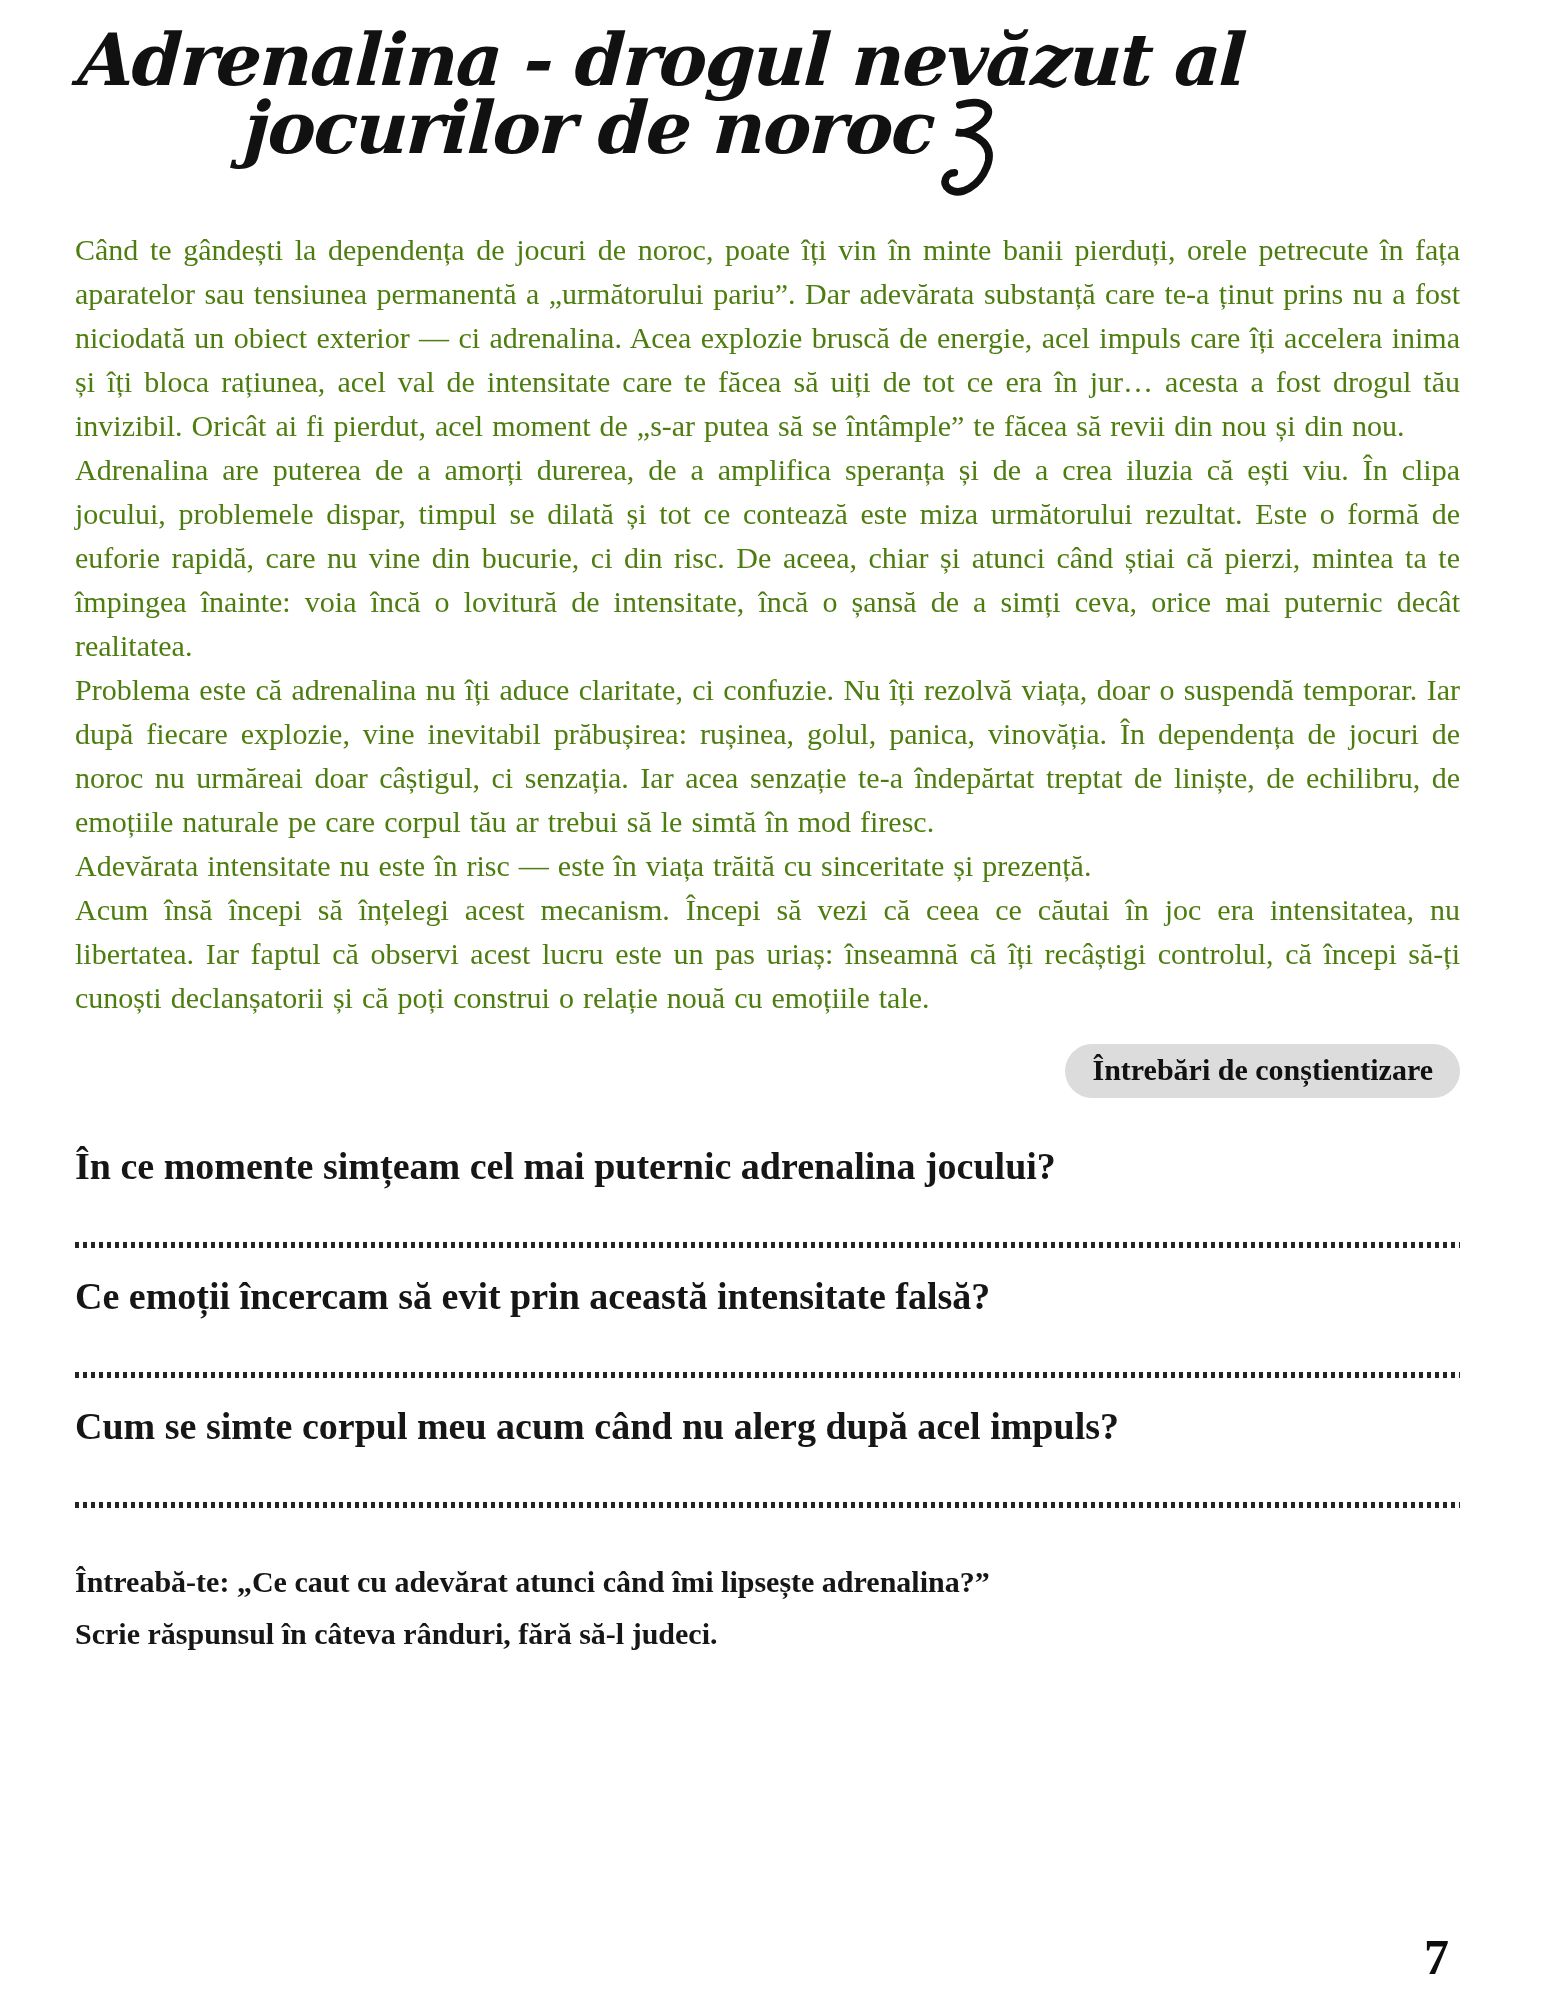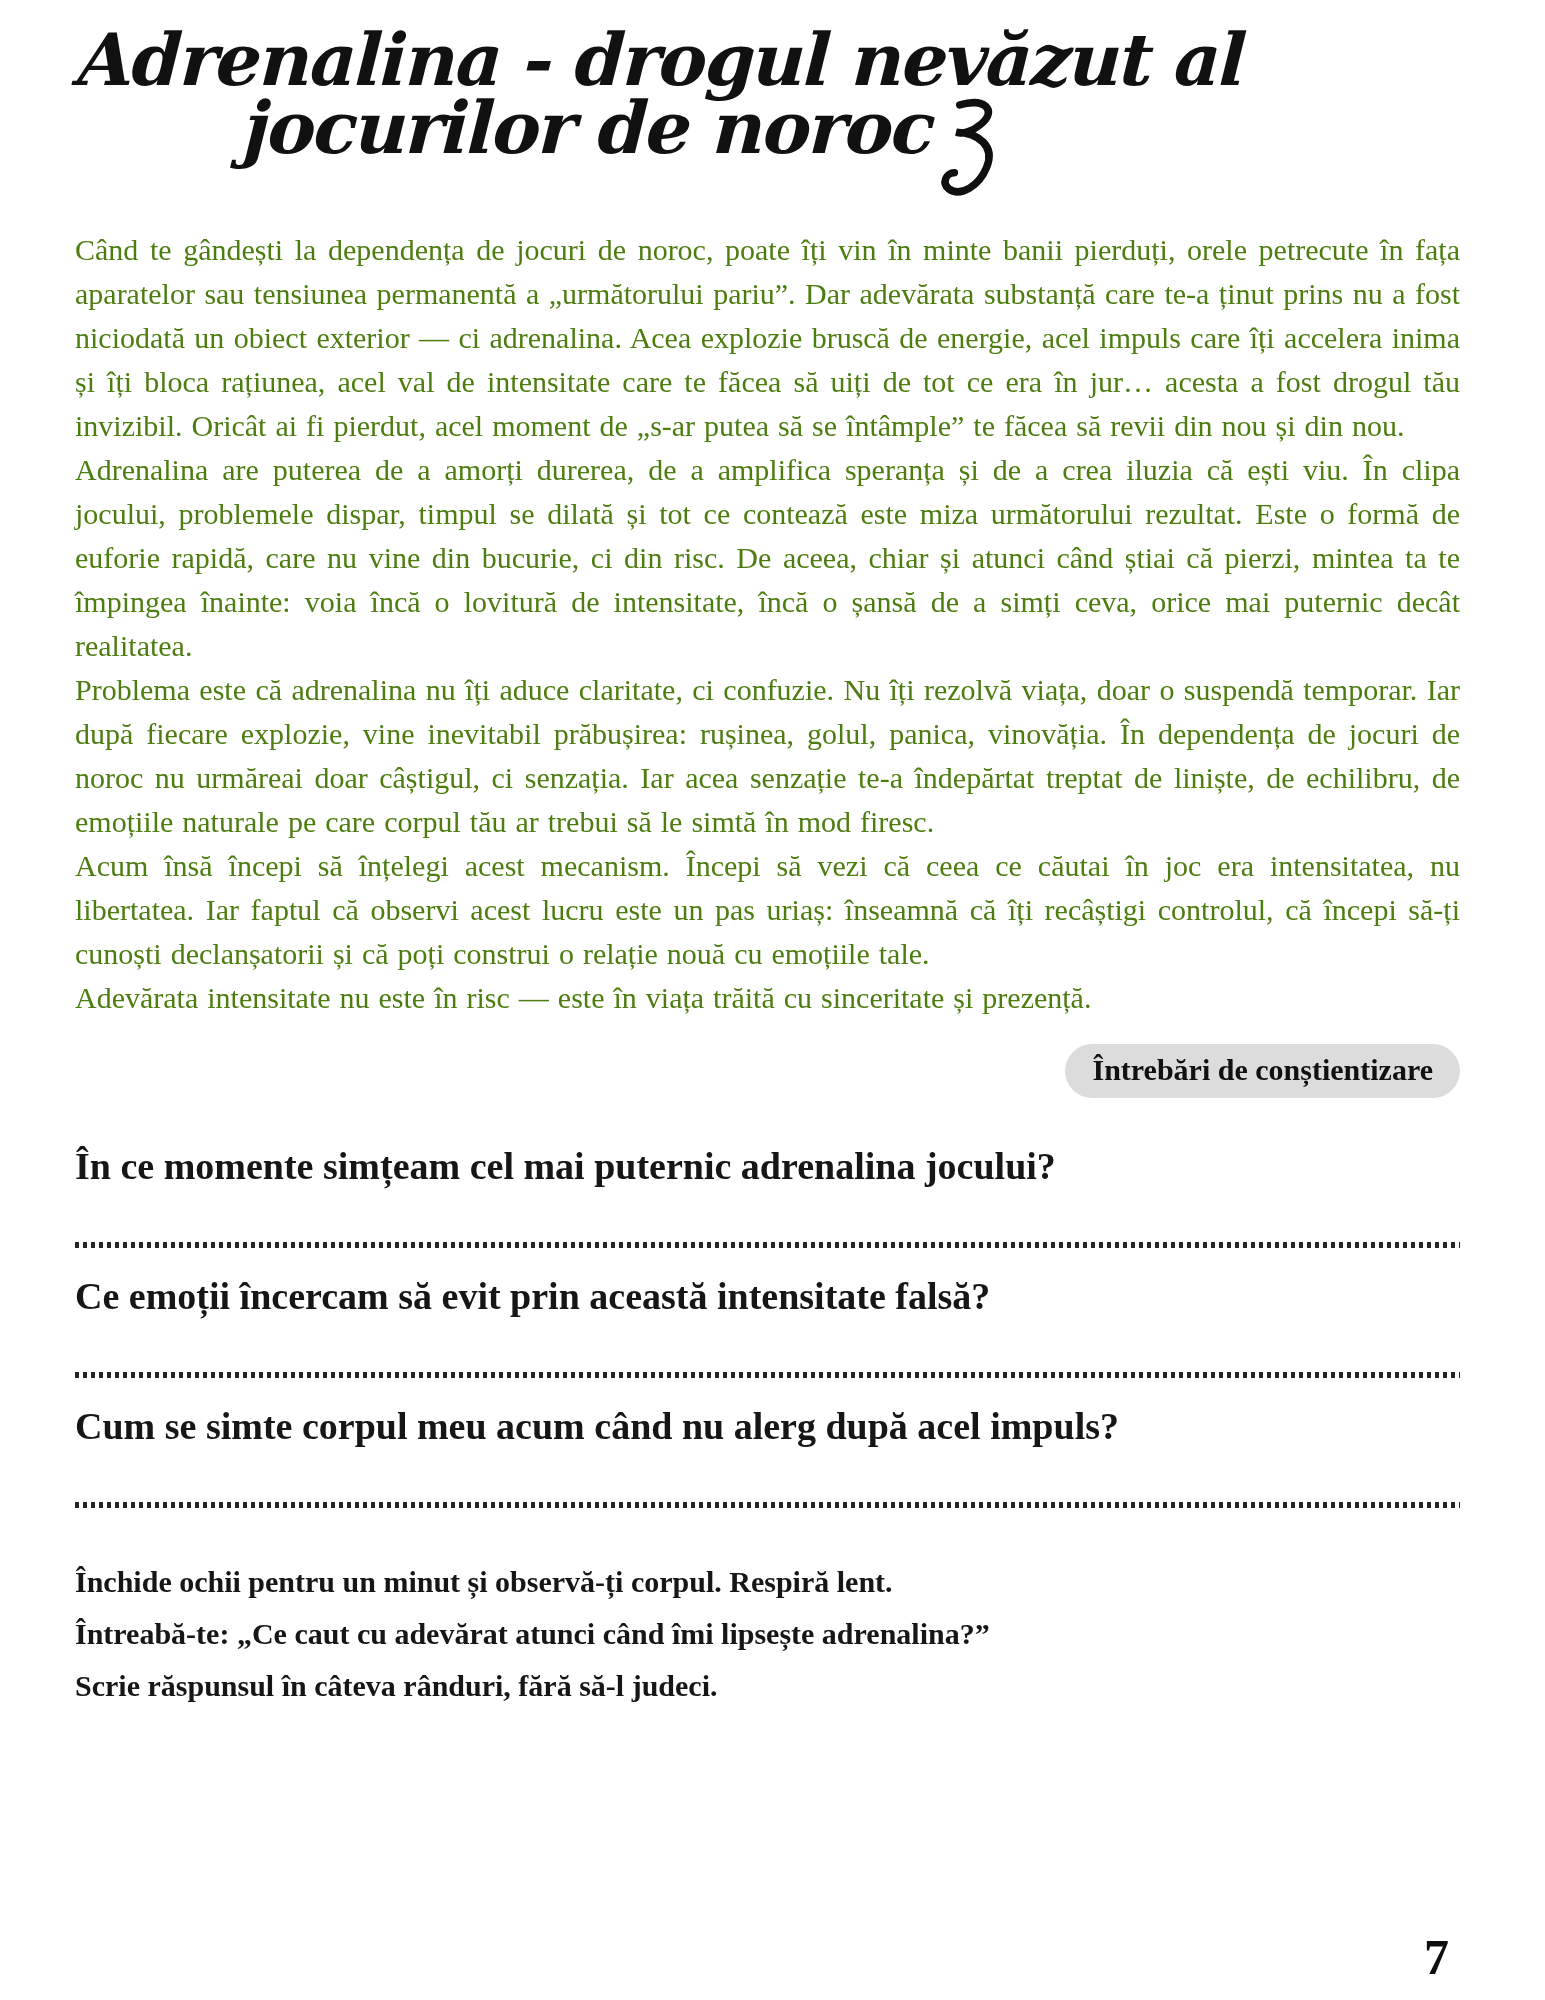--- a/index.html
+++ b/index.html
@@ -127,22 +127,22 @@
       <span class="t-line">jocurilor de noroc</span><span class="flourish-icon"><svg width="66" height="116" viewBox="0 0 70 122" aria-hidden="true">
             <path d="M20 10 C46 2 60 16 44 30 C34 39 24 41 18 39 C42 40 60 54 52 76 C45 96 26 108 13 99 C5 93 9 82 18 82" fill="none" stroke="#101010" stroke-width="8" stroke-linecap="round"></path>
           </svg></span>
     </h1>
   </header>
 
   <section class="body-text" id="paragraphs">
       <p class="para">Când te gândești la dependența de jocuri de noroc, poate îți vin în minte banii pierduți, orele petrecute în fața aparatelor sau tensiunea permanentă a „următorului pariu”. Dar adevărata substanță care te-a ținut prins nu a fost niciodată un obiect exterior — ci adrenalina. Acea explozie bruscă de energie, acel impuls care îți accelera inima și îți bloca rațiunea, acel val de intensitate care te făcea să uiți de tot ce era în jur… acesta a fost drogul tău invizibil. Oricât ai fi pierdut, acel moment de „s-ar putea să se întâmple” te făcea să revii din nou și din nou.</p>
       <p class="para">Adrenalina are puterea de a amorți durerea, de a amplifica speranța și de a crea iluzia că ești viu. În clipa jocului, problemele dispar, timpul se dilată și tot ce contează este miza următorului rezultat. Este o formă de euforie rapidă, care nu vine din bucurie, ci din risc. De aceea, chiar și atunci când știai că pierzi, mintea ta te împingea înainte: voia încă o lovitură de intensitate, încă o șansă de a simți ceva, orice mai puternic decât realitatea.</p>
       <p class="para">Problema este că adrenalina nu îți aduce claritate, ci confuzie. Nu îți rezolvă viața, doar o suspendă temporar. Iar după fiecare explozie, vine inevitabil prăbușirea: rușinea, golul, panica, vinovăția. În dependența de jocuri de noroc nu urmăreai doar câștigul, ci senzația. Iar acea senzație te-a îndepărtat treptat de liniște, de echilibru, de emoțiile naturale pe care corpul tău ar trebui să le simtă în mod firesc.</p>
+      <p class="para">Adevărata intensitate nu este în risc — este în viața trăită cu sinceritate și prezență.</p>
       <p class="para">Acum însă începi să înțelegi acest mecanism. Începi să vezi că ceea ce căutai în joc era intensitatea, nu libertatea. Iar faptul că observi acest lucru este un pas uriaș: înseamnă că îți recâștigi controlul, că începi să-ți cunoști declanșatorii și că poți construi o relație nouă cu emoțiile tale.</p>
-      <p class="para">Adevărata intensitate nu este în risc — este în viața trăită cu sinceritate și prezență.</p>
     </section>
 
   <div class="pill-row first">
     <span class="pill">Întrebări de conștientizare</span>
   </div>
 
   <section class="questions" id="questions">
       <div class="qblock">
         <p class="question">În ce momente simțeam cel mai puternic adrenalina jocului?</p>
         <div class="dots"></div>
@@ -152,20 +152,19 @@
         <div class="dots"></div>
       </div>
       <div class="qblock">
         <p class="question">Cum se simte corpul meu acum când nu alerg după acel impuls?</p>
         <div class="dots"></div>
       </div>
     </section>
 
 
   <section class="exercise" id="exercise">
-      <p class="exline">Închide ochii pentru un minut și observă-ți corpul. Respiră lent.</p>
       <p class="exline">Întreabă-te: „Ce caut cu adevărat atunci când îmi lipsește adrenalina?”</p>
       <p class="exline">Scrie răspunsul în câteva rânduri, fără să-l judeci.</p>
     </section>
 
   <div class="page-number">7</div>
 
 </div>
 
 </body></html>

